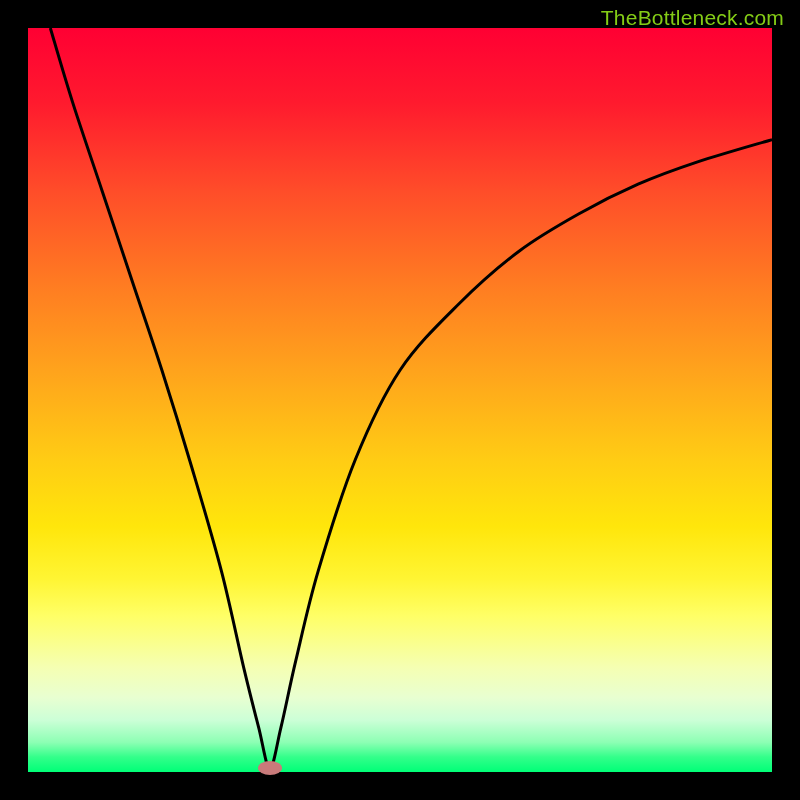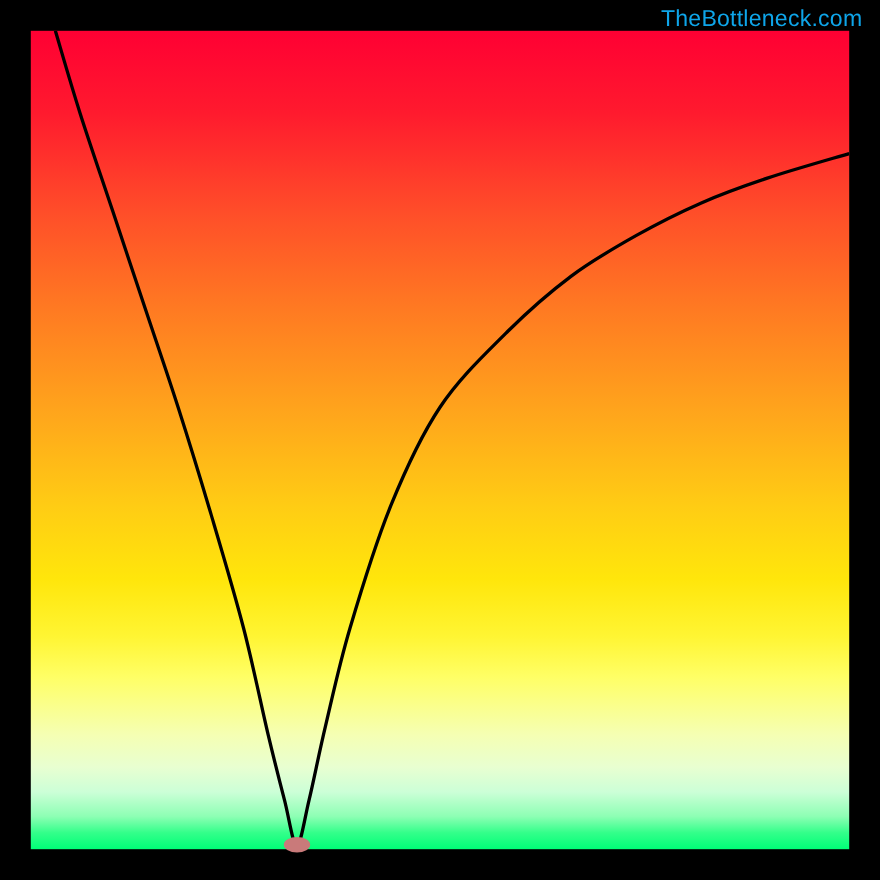--- a/index.html
+++ b/index.html
@@ -42,21 +42,21 @@
       #33ff8a 98%,
       #00ff77 100%
     );
   }
   .watermark {
     position: absolute;
     top: 6px;
     right: 16px;
     font-family: Arial, Helvetica, sans-serif;
     font-size: 21px;
-    color: #0ea5e9;
+    color: #84cc16;
     letter-spacing: 0.2px;
     user-select: none;
   }
   svg.curve {
     position: absolute;
     left: 0;
     top: 0;
     width: 744px;
     height: 744px;
   }

